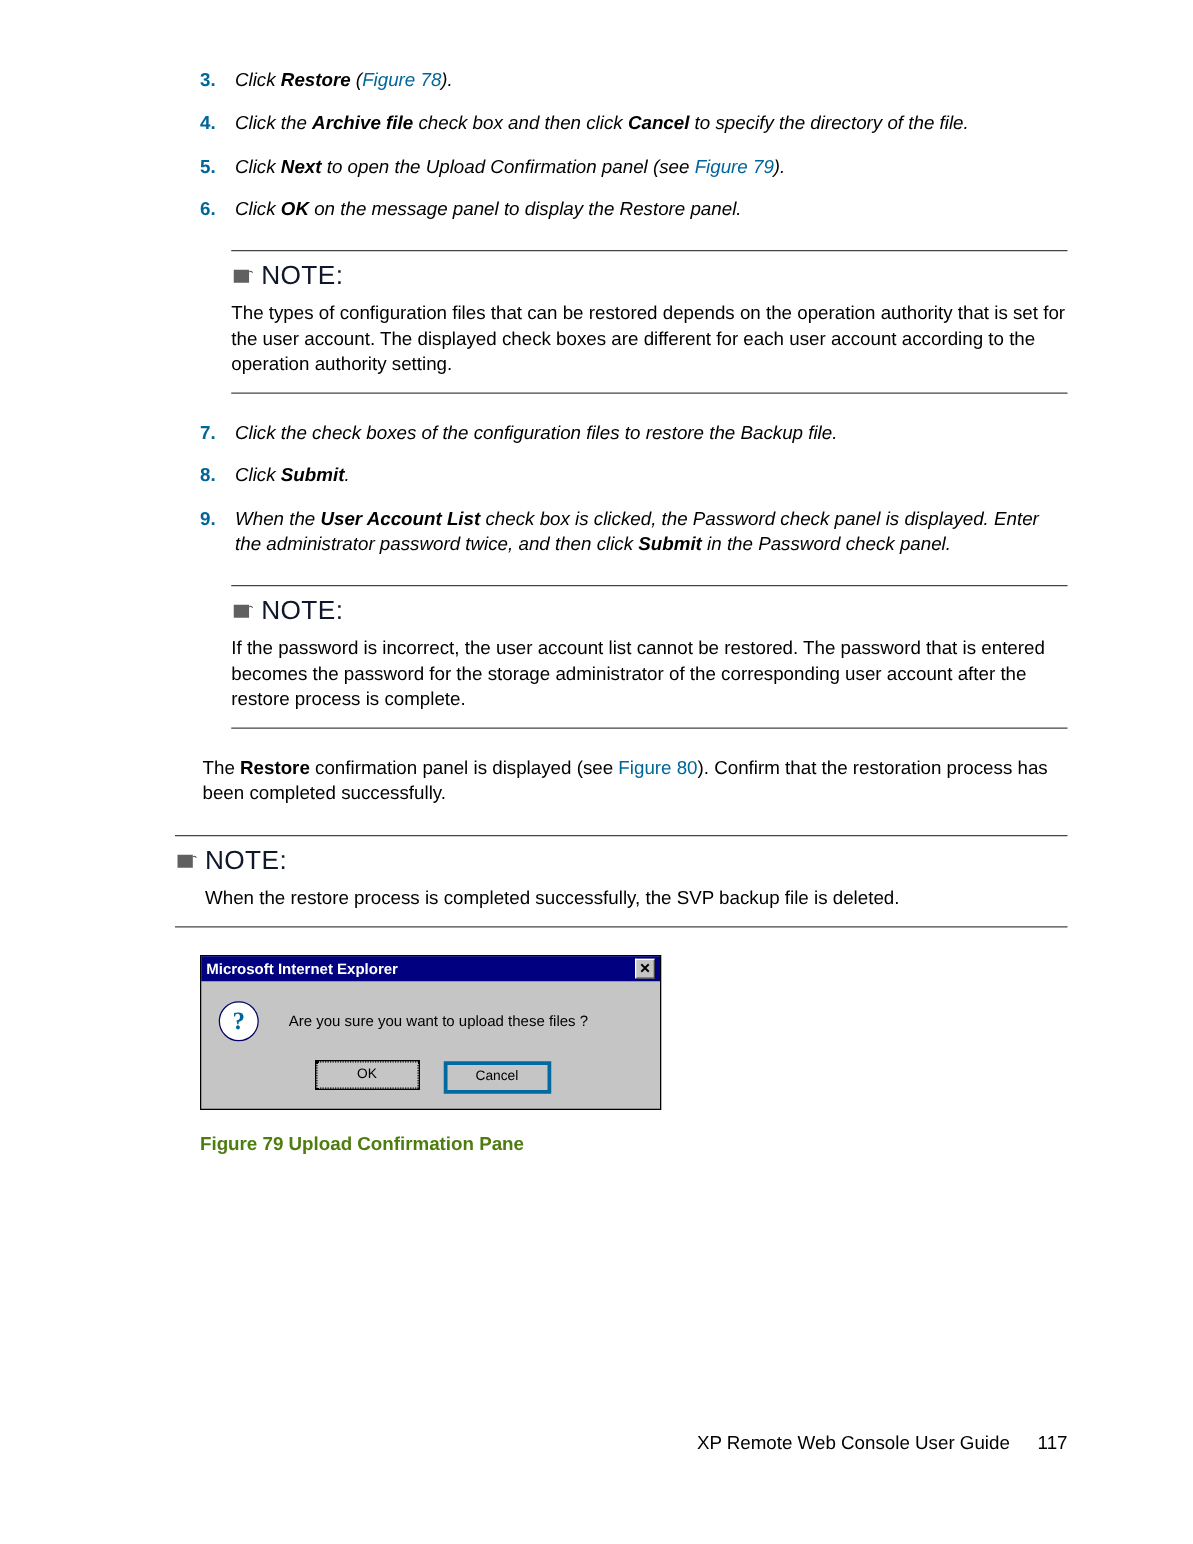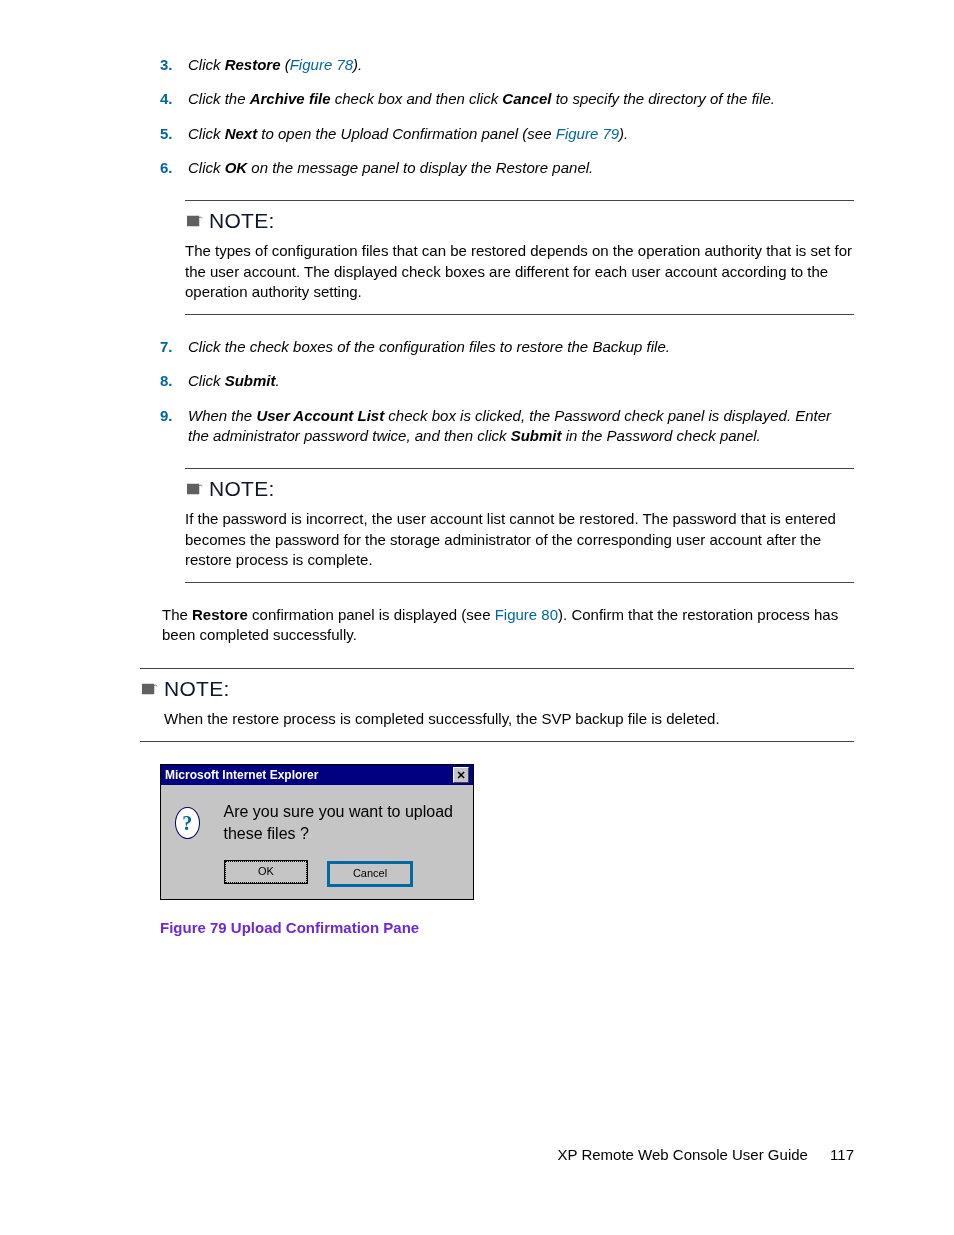--- a/index.html
+++ b/index.html
@@ -43,21 +43,21 @@
     font-weight: normal;
   }
   .note-body { margin-left: 0; padding: 4px 0 10px 0; }
 
   .note-wide { margin: 22px 0 22px 40px; }
   .note-wide .note-body { margin-left: 24px; }
 
   .indented-para { margin: 14px 0 14px 62px; }
 
   
-  .dialog-wrap { margin: 20px 0 10px 60px; width: 314px; }
+  .dialog-wrap { margin: 20px 0 10px 60px; width: 369px; }
   .dlg {
     background: #c5c5c5;
     border: 1px solid #000;
   }
   .dlg-titlebar {
     background: #000080;
     color: #fff;
     font-weight: bold;
     font-size: 12px;
     display: flex;
@@ -87,38 +87,38 @@
     flex-direction: column;
   }
   .dlg-row1 { display: flex; align-items: center; gap: 16px; margin-bottom: 16px; }
   .dlg-q {
     width: 30px; height: 30px; border-radius: 50%;
     background: #fff; border: 1px solid #006; color: #006699;
     font-weight: bold; font-size: 20px;
     display: flex; align-items: center; justify-content: center;
     font-family: Georgia, serif;
   }
-  .dlg-msg { font-size: 16px; padding-left:8px; }
+  .dlg-msg { font-size: 12px; padding-left:8px; }
   .dlg-btns { display: flex; gap: 20px; justify-content: center; }
   .dlg-btn {
     width: 80px; height: 20px;
     background: #c5c5c5;
     border: 3px solid #0369a1;
     font-size: 11px;
     text-align: center;
     line-height: 18px;
     font-family: Tahoma, Arial, sans-serif;
   }
   .dlg-btn.focus {
     border: 1px dotted #000;
     outline: 1px solid #000;
   }
 
   .fig-caption {
-    color: #6d28d9;
+    color: #4d7c0f;
     font-weight: bold;
     margin: 18px 0 0 60px;
   }
 
   .footer {
     position: absolute;
     bottom: 70px;
     right: 100px;
     font-size: 15px;
   }

